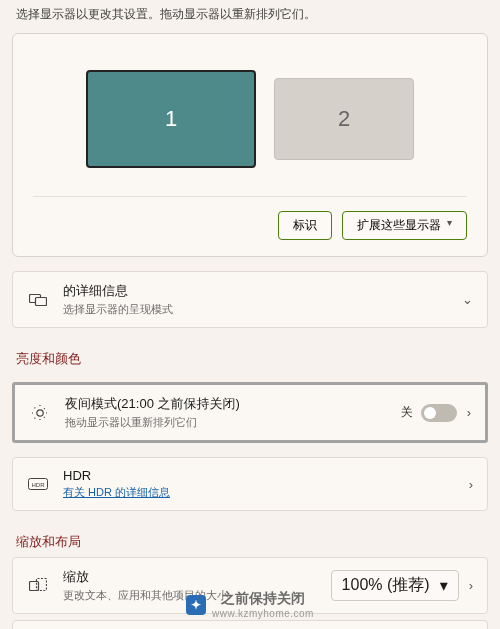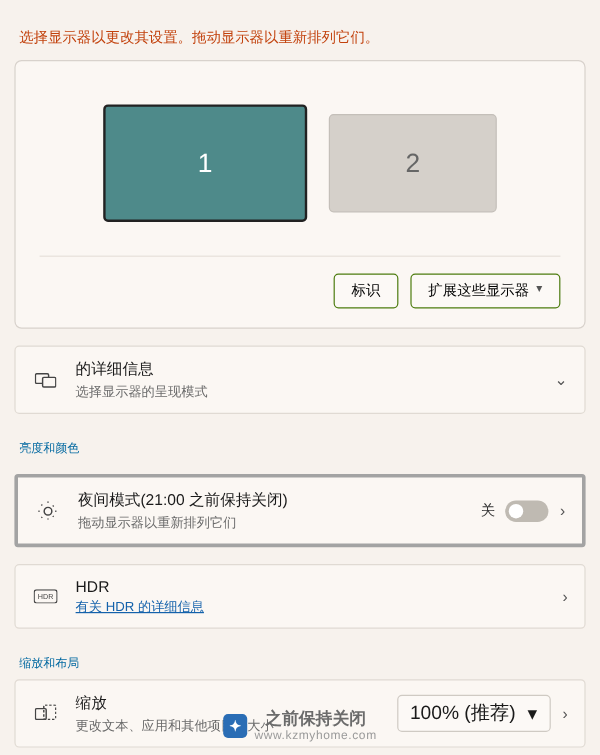--- a/index.html
+++ b/index.html
@@ -1,18 +1,18 @@
 <!DOCTYPE html>
 <html><head>
 <meta charset="utf-8">
 <style>
   * { margin: 0; padding: 0; box-sizing: border-box; font-family: "Microsoft YaHei", "Segoe UI", sans-serif; }
   body { background: #f7f2ed; color: #1a1a1a; font-size: 13px; width: 500px; height: 629px; overflow: hidden; position: relative; }
   .content { padding: 0 12px; }
-  .instruction { font-size: 12px; color: #c2410c; padding: 23px 4px 10px 4px; }
+  .instruction { font-size: 12px; color: #404040; padding: 6px 4px 10px 4px; }
   .display-box { background: #fbf7f3; border: 1px solid #d8d2cc; border-radius: 6px; padding: 24px 20px 16px 20px; }
   .monitor-area { display: flex; justify-content: center; align-items: center; gap: 18px; padding: 12px 0 28px 0; }
   .monitor { display: flex; justify-content: center; align-items: center; color: #fff; font-size: 22px; border-radius: 4px; }
   .monitor-1 { width: 170px; height: 98px; background: #4e8a8a; border: 2px solid #222; }
   .monitor-2 { width: 140px; height: 82px; background: #d5d0ca; color: #666; border: 1px solid #c4bfb9; }
   .display-actions { display: flex; justify-content: flex-end; gap: 10px; padding-top: 14px; border-top: 1px solid #e6e0da; }
   .btn { background: #fcf9f6; border: 1px solid #4d7c0f; border-radius: 4px; padding: 5px 14px; font-size: 12px; cursor: pointer; display: inline-flex; align-items: flex-start; gap: 6px; }
   .btn .chev { font-size: 10px; color: #555; }
   .setting-row { background: #fbf7f3; border: 1px solid #e0dad3; border-radius: 4px; display: flex; align-items: center; padding: 10px 14px; margin-top: 14px; gap: 14px; }
   .setting-row.highlight { border: 3px solid #a3a3a3; border-radius: 3px; }
@@ -20,21 +20,21 @@
   .row-text { flex: 1; }
   .row-title { font-size: 13px; color: #1a1a1a; }
   .row-sub { font-size: 11px; color: #6b6b6b; margin-top: 2px; }
   .row-sub.link { color: #1462ab; text-decoration: underline; }
   .right-ctrl { display: flex; align-items: center; gap: 10px; }
   .chevron { color: #555; font-size: 13px; }
   .toggle-wrap { display: flex; align-items: center; gap: 8px; }
   .toggle-label { font-size: 12px; color: #333; }
   .toggle { width: 36px; height: 18px; border-radius: 10px; background: #bfbab2; position: relative; }
   .toggle::after { content: ""; position: absolute; width: 12px; height: 12px; background: #fff; border-radius: 50%; top: 3px; left: 3px; }
-  .section-title { font-size: 10px; color: #0369a1; margin: 22px 4px 4px 4px; }
+  .section-title { font-size: 13px; color: #7f1d1d; margin: 22px 4px 4px 4px; }
   .dropdown { background: #fcf9f6; border: 1px solid #cfcac3; border-radius: 4px; padding: 4px 10px; font-size: 16px; display: inline-flex; align-items: center; gap: 10px; }
   .watermark { position: absolute; bottom: 10px; width: 100%; text-align: center; font-size: 14px; color: #6b6b6b; font-weight: bold; display: flex; justify-content: center; align-items: center; gap: 6px; }
   .watermark .sub { display: block; font-size: 10px; color: #9a9a9a; font-weight: normal; letter-spacing: 0.5px; }
   .wm-icon { width: 20px; height: 20px; background: #2a6db5; border-radius: 4px; display: inline-flex; justify-content: center; align-items: center; color: #fff; font-size: 12px; }
   .tight { margin-top: 6px; }
 </style>
 </head>
 <body>
 
 <div class="content">

